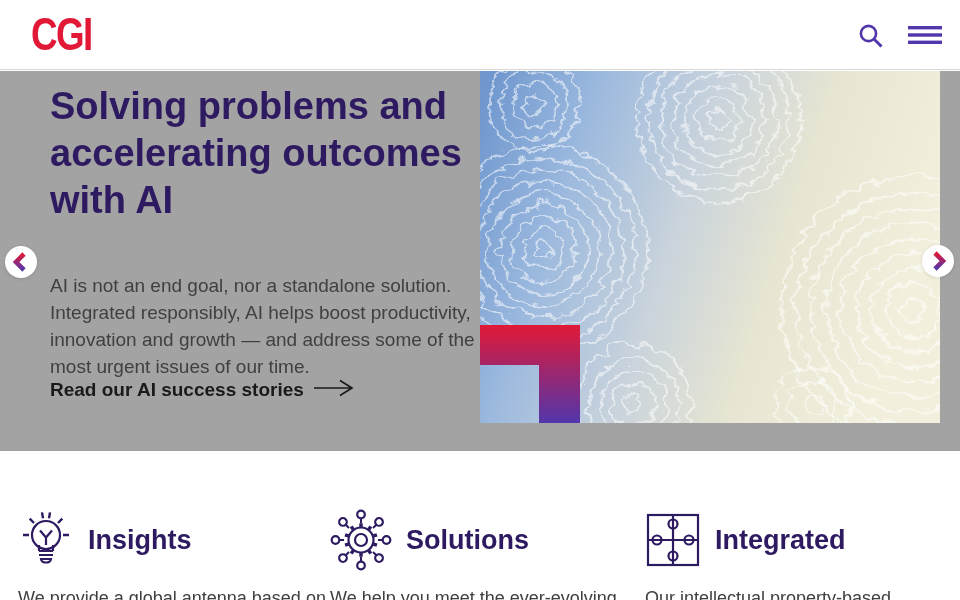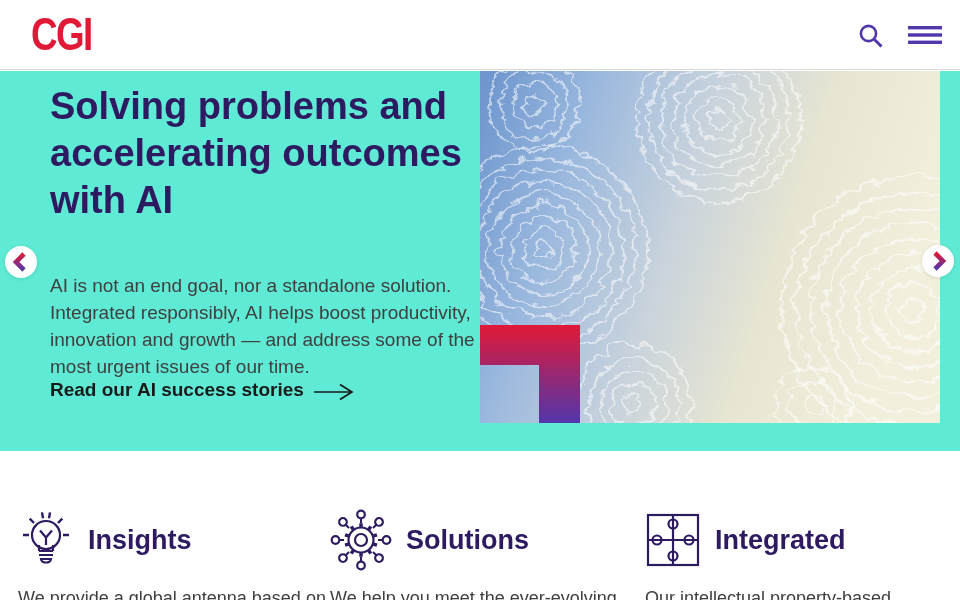--- a/index.html
+++ b/index.html
@@ -25,33 +25,33 @@
   }
   .icon-btn {
     position:absolute; background:none; border:none; cursor:pointer; padding:0;
   }
   .search-btn { left:857px; top:22px; width:28px; height:28px; }
   .menu-btn  { left:908px; top:26px; width:34px; height:18px; }
 
   
   .hero {
     position:absolute; left:0; top:71px; width:960px; height:380px;
-    background:#5eead4;
+    background:#a3a3a3;
   }
   .hero-title {
     position:absolute; left:50px; top:12px; width:440px;
     font-size:38px; line-height:47px; font-weight:bold; color:#2E1A61;
   }
   .hero-body {
     position:absolute; left:50px; top:166px; width:425px;
     font-size:19px; line-height:27px; color:#404040;margin-top:35px;
   }
   .hero-cta {
     position:absolute; left:50px; top:308px;
-    display:flex; align-items:flex-end; gap:9px;
+    display:flex; align-items:flex-start; gap:9px;
     font-size:19px; font-weight:bold; color:#1A1A1A;
     text-decoration:none; cursor:pointer;
   }
   .hero-media {
     position:absolute; left:480px; top:0; width:460px; height:352px;
     overflow:hidden;
   }
   .hero-media .water { display:block; width:100%; height:100%; }
   .deco-shape {
     position:absolute; left:0; top:254px; width:100px; height:98px;

